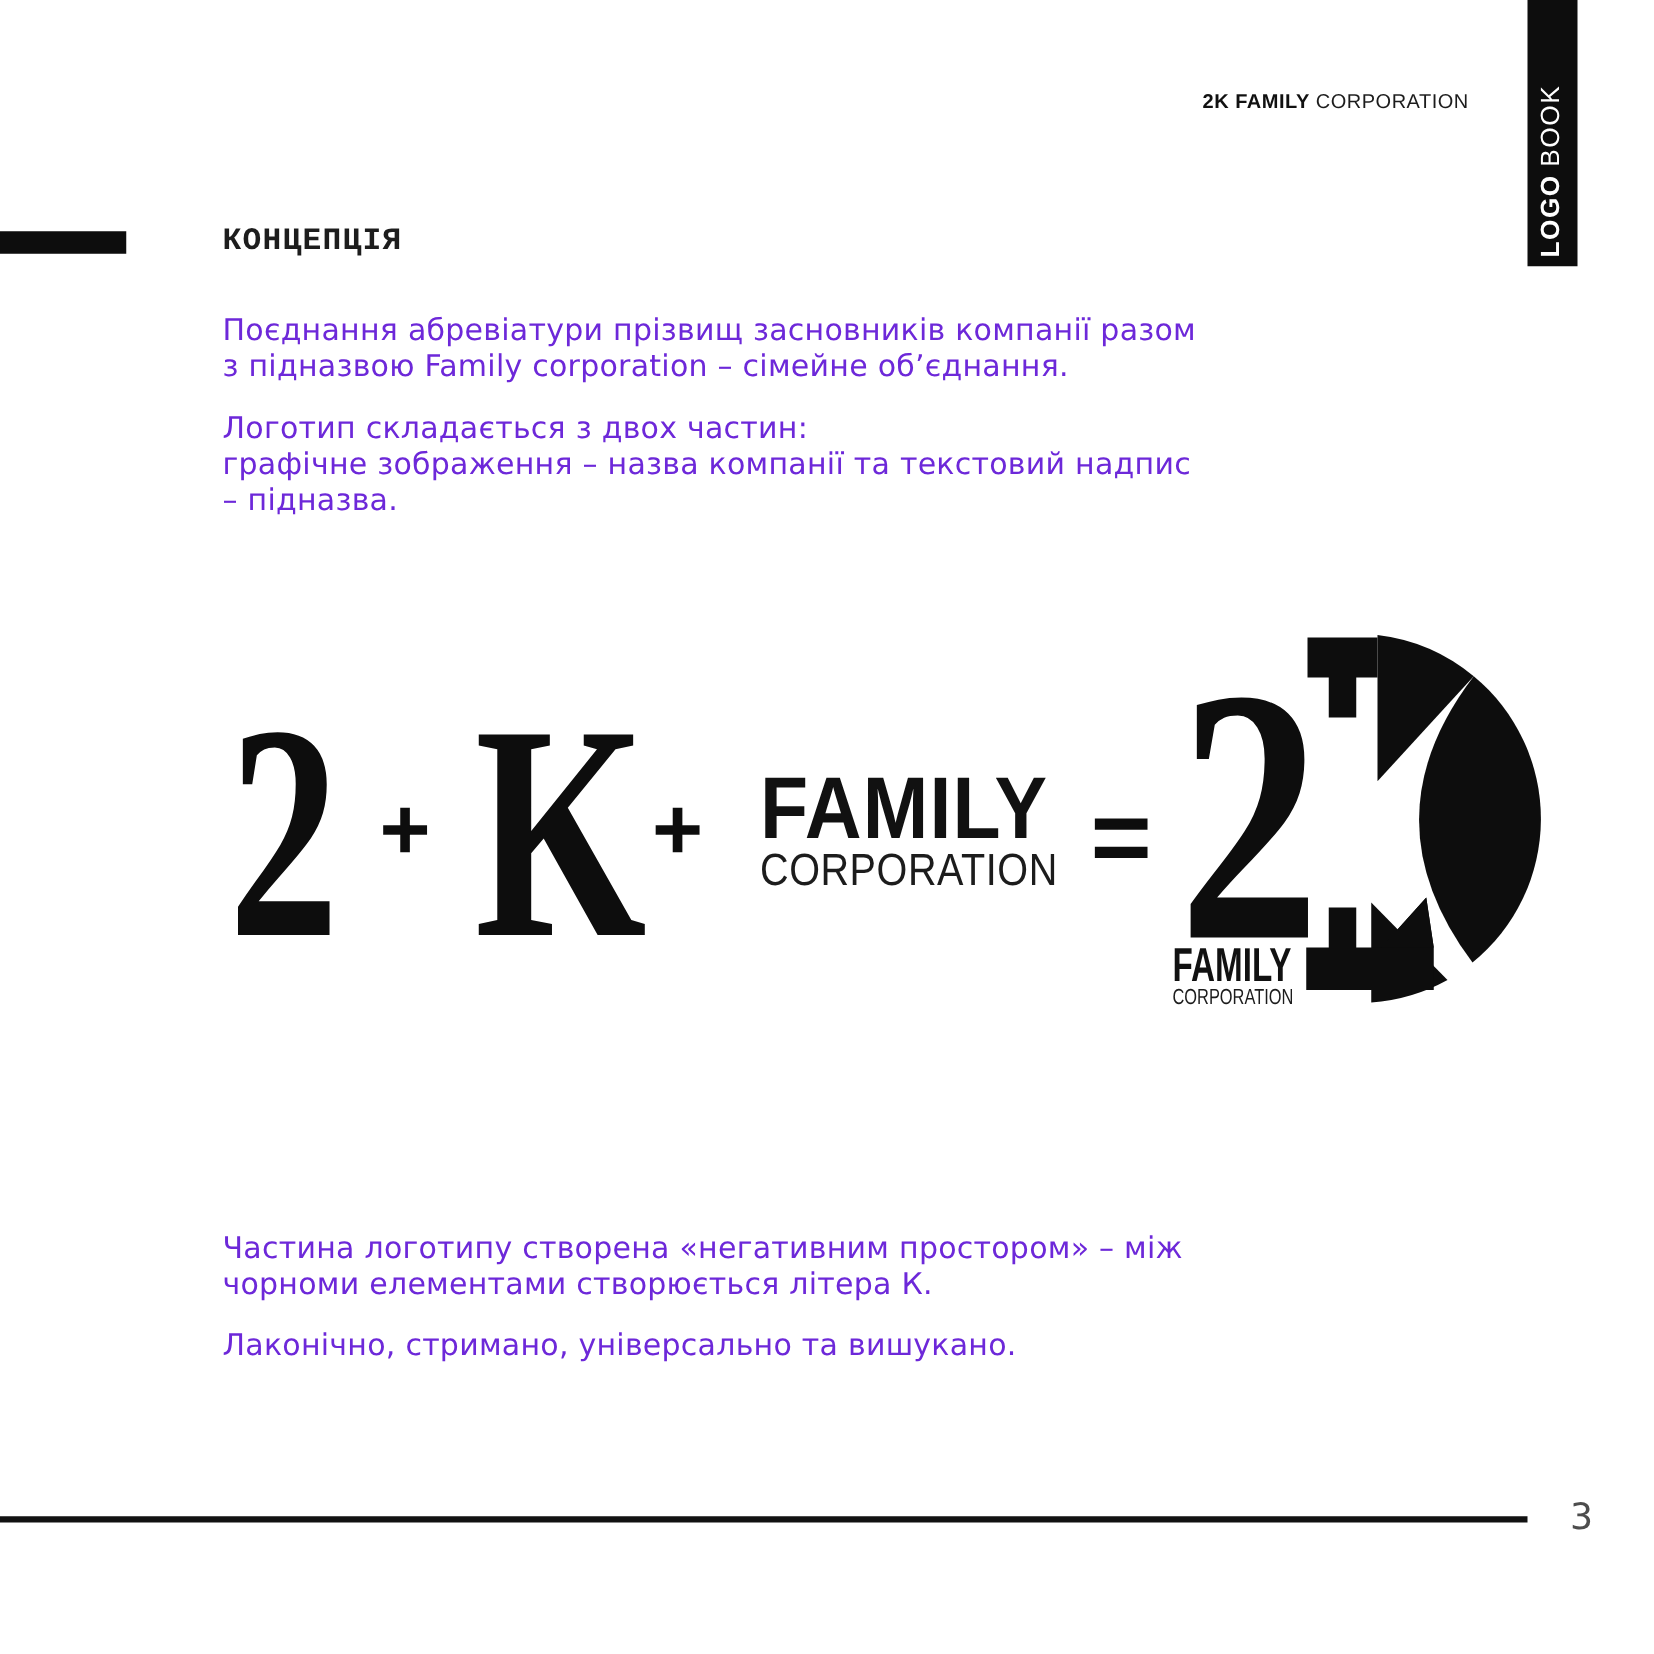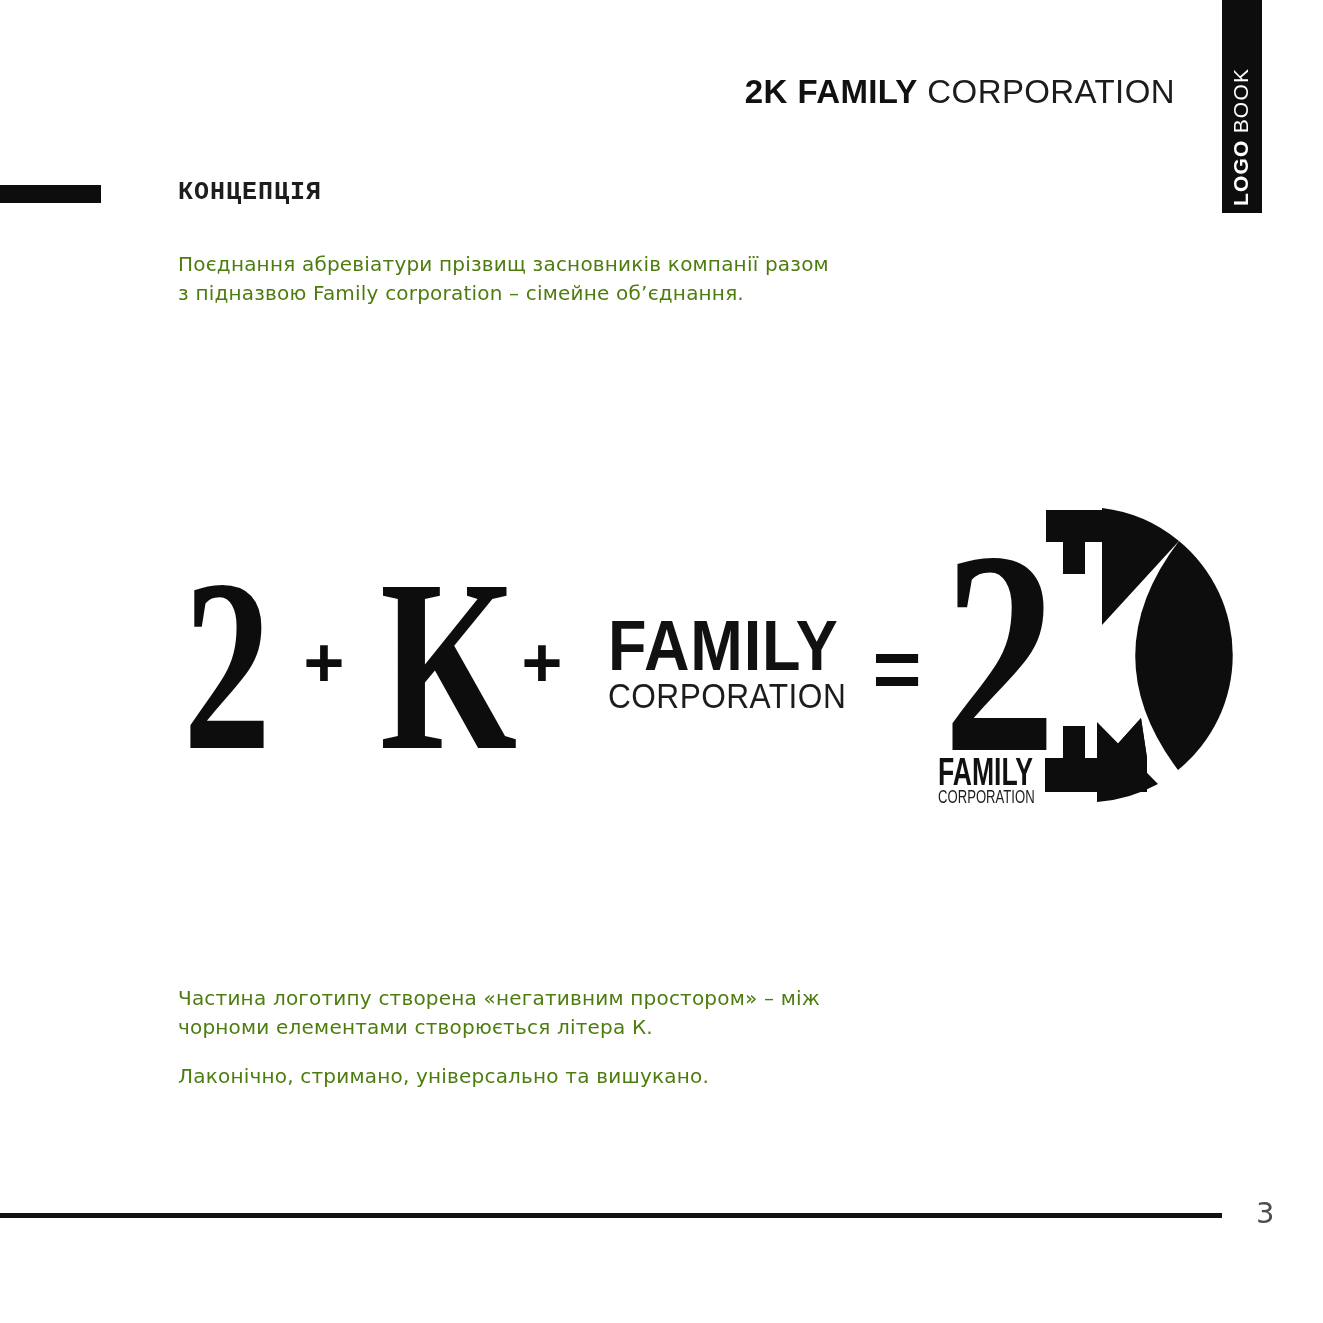--- a/index.html
+++ b/index.html
@@ -6,21 +6,21 @@
   .page{
     position:relative;
     width:1323px;height:1323px;
     background:#fff;
     font-family:"Liberation Sans",sans-serif;
     overflow:hidden;
   }
   
   .brand-header{
     position:absolute;top:73px;right:148px;
-    font-size:33px;letter-spacing:0.4px;color:#111;
+    font-size:16px;letter-spacing:0.4px;color:#111;
     white-space:nowrap;
   }
   .brand-header .b{font-weight:bold;}
   .brand-header .r{font-weight:normal;color:#1c1c1c;}
   
   .side-tab{
     position:absolute;left:1222px;top:0;width:40px;height:213px;
     background:#0d0d0d;
   }
   .side-tab-inner{
@@ -34,21 +34,21 @@
   .section-bar{position:absolute;left:0;top:185px;width:101px;height:18px;background:#0d0d0d;}
   .section-title{
     position:absolute;left:178px;top:178px;
     font-family:Liberation Mono, monospace;
     font-size:25px;font-weight:bold;color:#1d1d1d;letter-spacing:1px;
   }
   
   .copy{
     position:absolute;left:178px;
     font-family:"DejaVu Sans",sans-serif;
-    font-size:20px;line-height:29px;color:#4d7c0f;
+    font-size:24px;line-height:29px;color:#6d28d9;
     letter-spacing:0.2px;white-space:pre-line;
   }
   .p1{top:250px;}
   .p2{top:328px;}
   .p3{top:984px;}
   .p4{top:1062px;}
   
   .formula-svg{position:absolute;left:140px;top:495px;}
   .serif-big{font-family:"Liberation Serif",serif;font-weight:bold;fill:#0d0d0d;}
   .sans-op{font-family:"Liberation Sans",sans-serif;font-weight:bold;fill:#0d0d0d;}
@@ -77,20 +77,23 @@
     <div class="side-tab-inner">
       <span class="b">LOGO</span><span class="r">BOOK</span>
     </div>
   </div>
 
   <div class="section-bar"></div>
   <div class="section-title">КОНЦЕПЦІЯ</div>
 
   <div class="copy p1">Поєднання абревіатури прізвищ засновників компанії разом
 з підназвою Family corporation – сімейне об’єднання.</div>
+  <div class="copy p2">Логотип складається з двох частин:
+графічне зображення – назва компанії та текстовий надпис
+– підназва.</div>
   <div class="copy p3">Частина логотипу створена «негативним простором» – між
 чорноми елементами створюється літера К.</div>
   <div class="copy p4">Лаконічно, стримано, універсально та вишукано.</div>
 
   <svg class="formula-svg" width="1110" height="330" viewBox="0 0 1110 330">
 
     <text class="serif-big" font-size="245" transform="translate(43,253) scale(0.72,1)">2</text>
 
     <text class="sans-op" font-size="70" text-anchor="middle" x="184" y="192">+</text>
 

